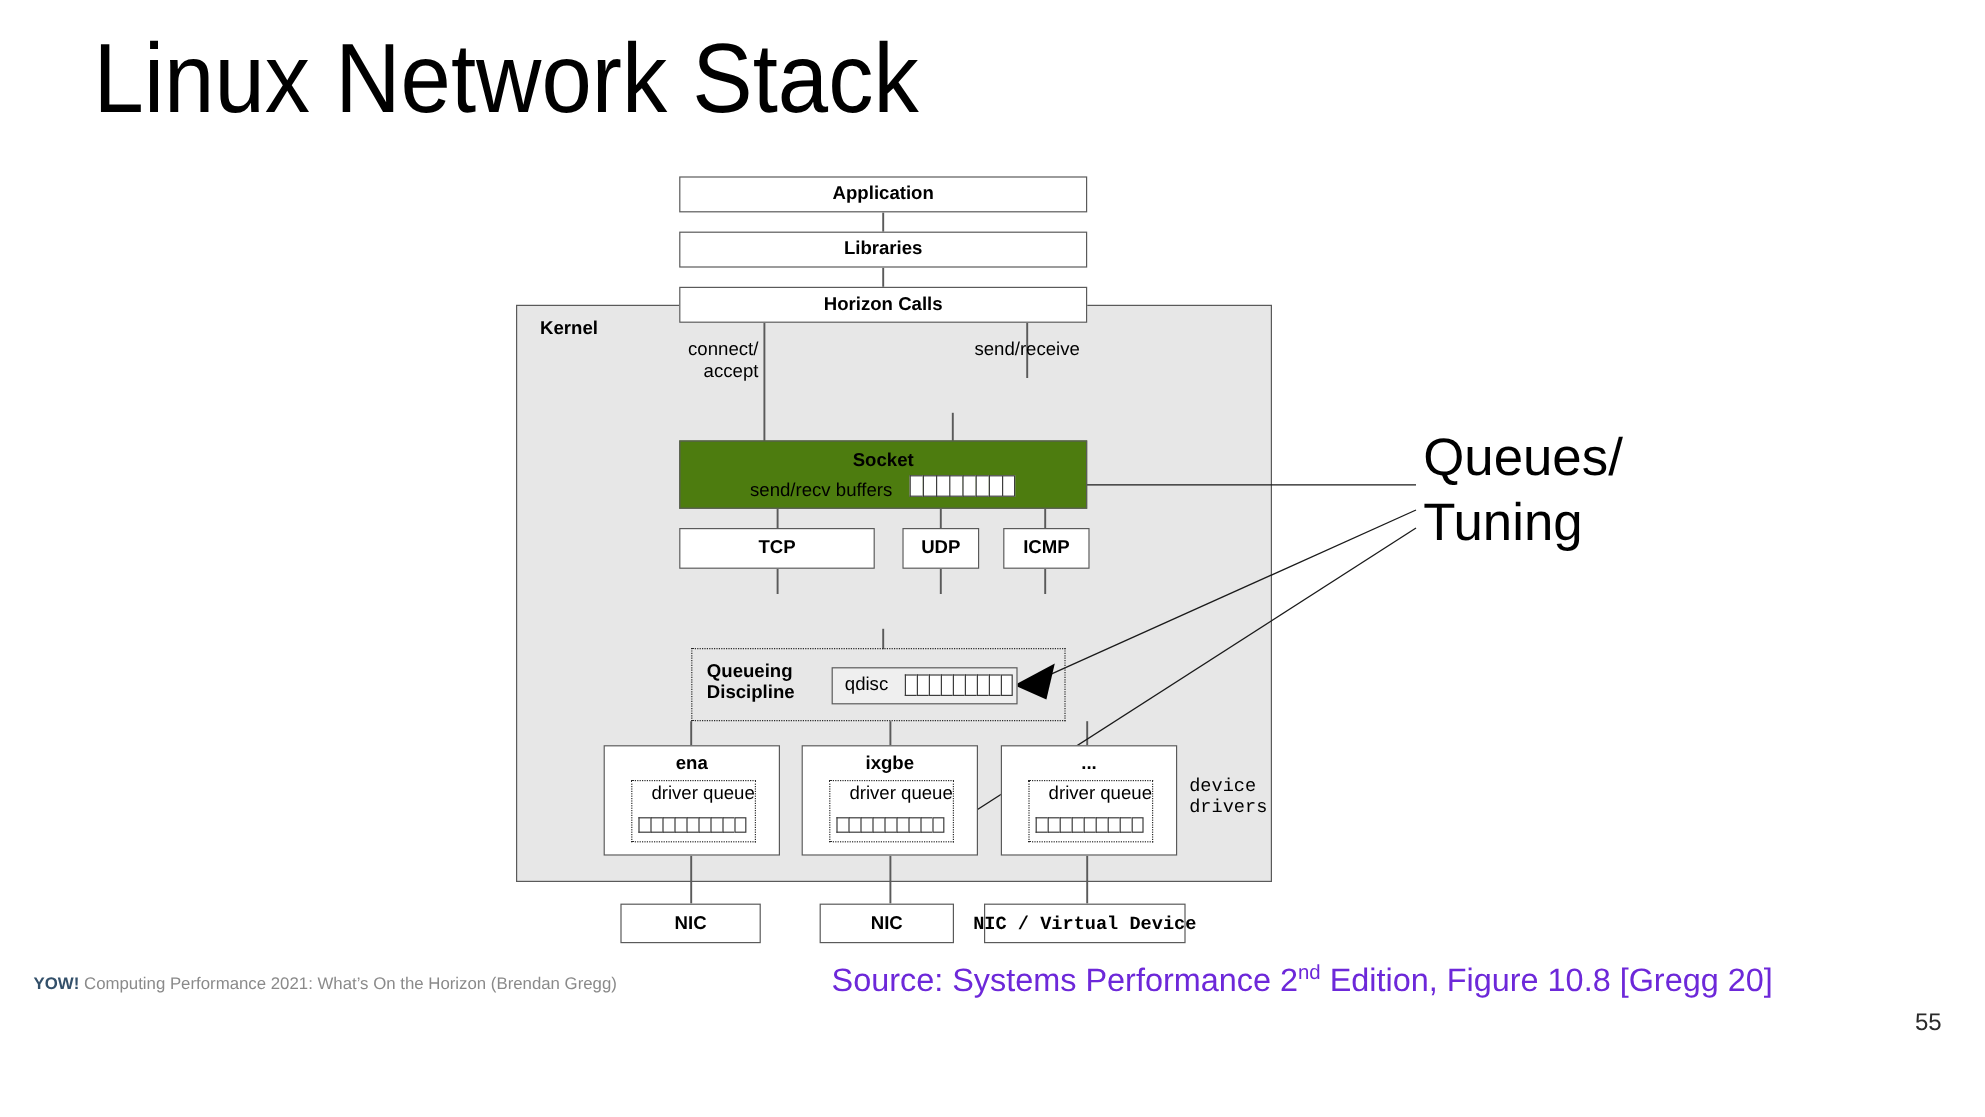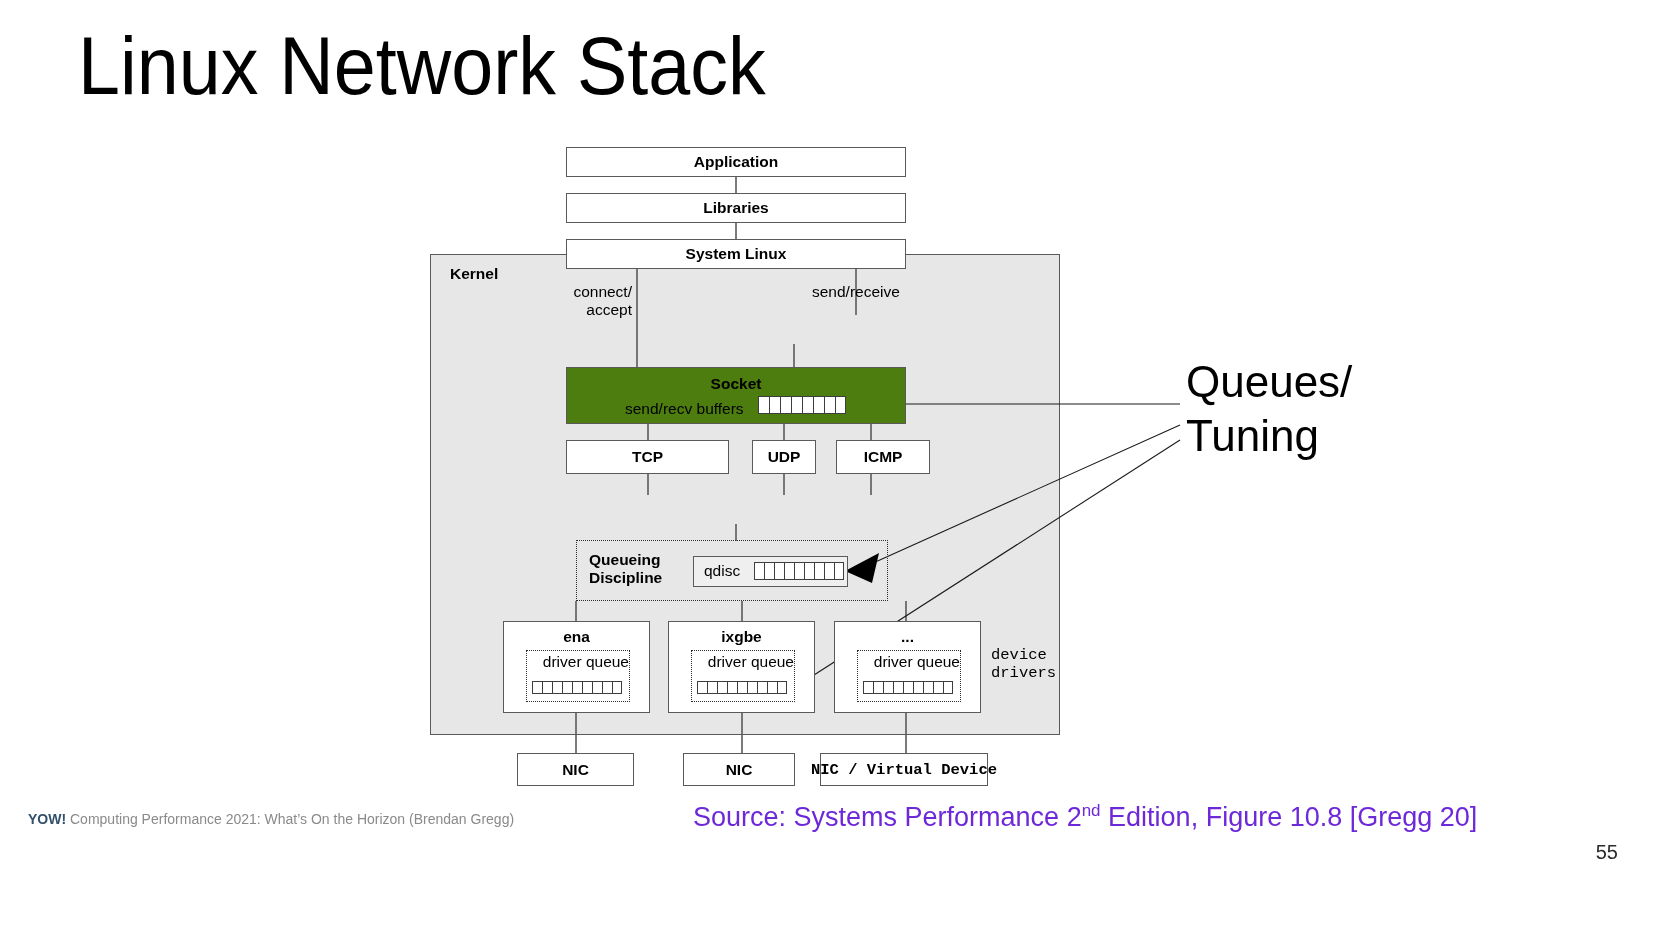--- a/index.html
+++ b/index.html
@@ -222,21 +222,21 @@
         <polygon points="848,404 878,392 878,416"></polygon>
         <polygon points="845,571 879,553 872,583"></polygon>
         <polygon points="782,686 812,661 806,692"></polygon>
       </g>
     </svg>
 
     <div class="box" style="left:566px; top:147px; width:340px; height:30px;">Application</div>
 
     <div class="box" style="left:566px; top:193px; width:340px; height:30px;">Libraries</div>
 
-    <div class="box" style="left:566px; top:239px; width:340px; height:30px;">System Linux</div>
+    <div class="box" style="left:566px; top:239px; width:340px; height:30px;">Horizon Calls</div>
 
     <div class="plain-label" style="left:564px; top:283px; text-align:right; width:68px; white-space:pre-line;">connect/
 accept</div>
 
     <div class="plain-label" style="left:812px; top:283px;">send/receive</div>
 
 
     <div class="socket-box" style="left:566px; top:367px; width:340px; height:57px;">
       <div class="socket-title">Socket</div>
       <div class="socket-sub">send/recv buffers</div>
@@ -248,21 +248,21 @@
         <i style="width: 11px; height: 18px;"></i>
         <i style="width: 11px; height: 18px;"></i>
         <i style="width: 11px; height: 18px;"></i>
         <i style="width: 11px; height: 18px;"></i>
         <i style="width: 11px; height: 18px;"></i>
         <i style="width: 11px; height: 18px;"></i>
       </div>
 
     <div class="box" style="left:566px; top:440px; width:163px; height:34px;">TCP</div>
     <div class="box" style="left:752px; top:440px; width:64px; height:34px;">UDP</div>
-    <div class="box" style="left:836px; top:440px; width:94px; height:34px;">ICMP</div>
+    <div class="box" style="left:836px; top:440px; width:72px; height:34px;">ICMP</div>
 
 
     <div class="dotted-box" style="left:576px; top:540px; width:312px; height:61px;"></div>
     <div class="qd-label" style="left:589px; top:551px; white-space:pre-line;">Queueing
 Discipline</div>
     <div class="qdisc-inner" style="left:693px; top:556px; width:155px; height:31px;">
       <div class="qdisc-text">qdisc</div>
     </div>
     <div class="qcells" style="left:754px; top:562px;">
         <i style="width: 10px; height: 18px;"></i>

